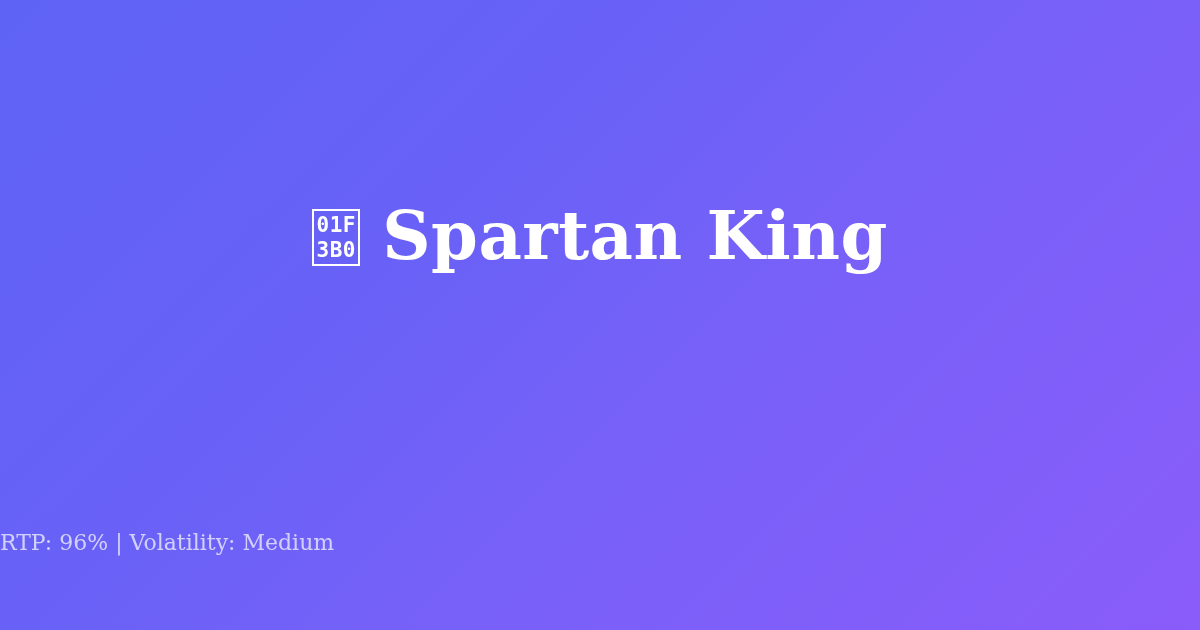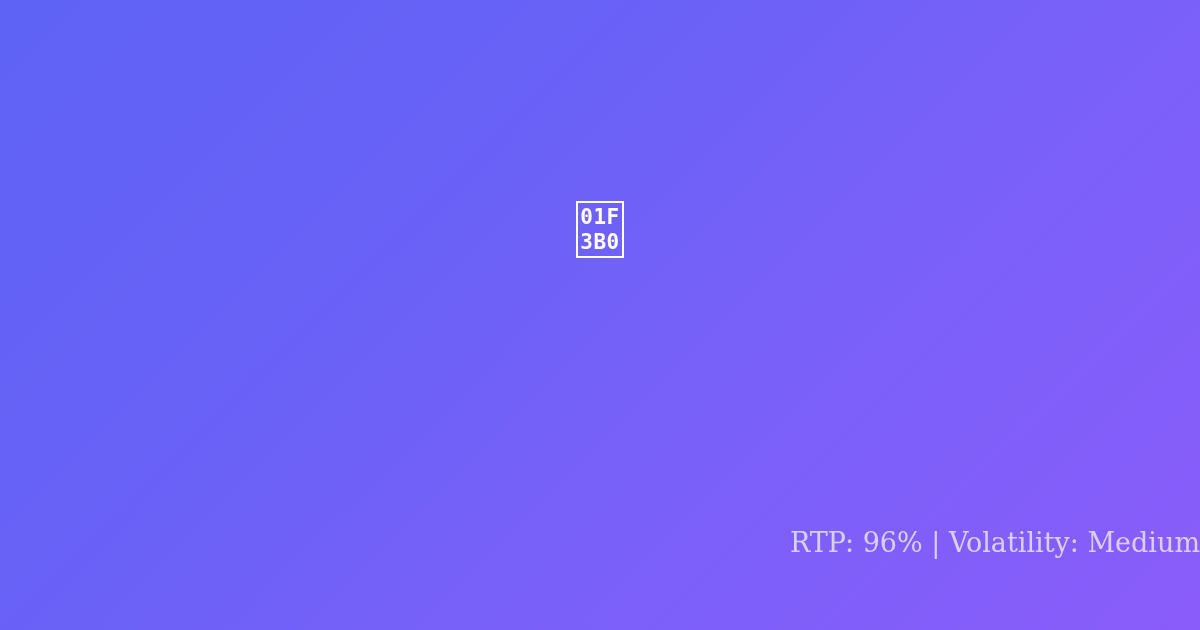--- a/index.html
+++ b/index.html
@@ -19,21 +19,21 @@
     font-family: "DejaVu Serif", "Liberation Serif", serif;
     display: flex;
     flex-direction: column;
     align-items: center;
     overflow: hidden;
   }
 
   
   .title-row {
     position: absolute;
-    top: 0;
+    top: 8px;
     left: 0;
     width: 1200px;
     height: 513px;
     display: flex;
     flex-direction: column;
     align-items: center;
     justify-content: center;
     pointer-events: none;
   }
 
@@ -90,40 +90,41 @@
     line-height: 46px;
     color: rgba(255, 255, 255, 0.80);
   }
 
   
   .meta {
     position: absolute;
     top: 528px;
     left: 0;
     width: 1200px;
-    text-align: right;
+    text-align: left;
     font-family: "DejaVu Serif", "Liberation Serif", serif;
-    font-size: 27px;
+    font-size: 22px;
     font-weight: 400;
     line-height: 30px;
     color: rgba(255, 255, 255, 0.70);
   }
 </style>
 </head>
 <body>
 
 <div id="og-card">
 
   <div class="title-row">
     <div class="title-line">
 
       <span class="tofu">
         <span>01F</span>
         <span>3B0</span>
       </span>
 
+      <span class="title-text">Spartan King</span>
     </div>
   </div>
 
 
   <div class="meta">RTP: 96% | Volatility: Medium</div>
 
 </div>
 
 </body></html>

